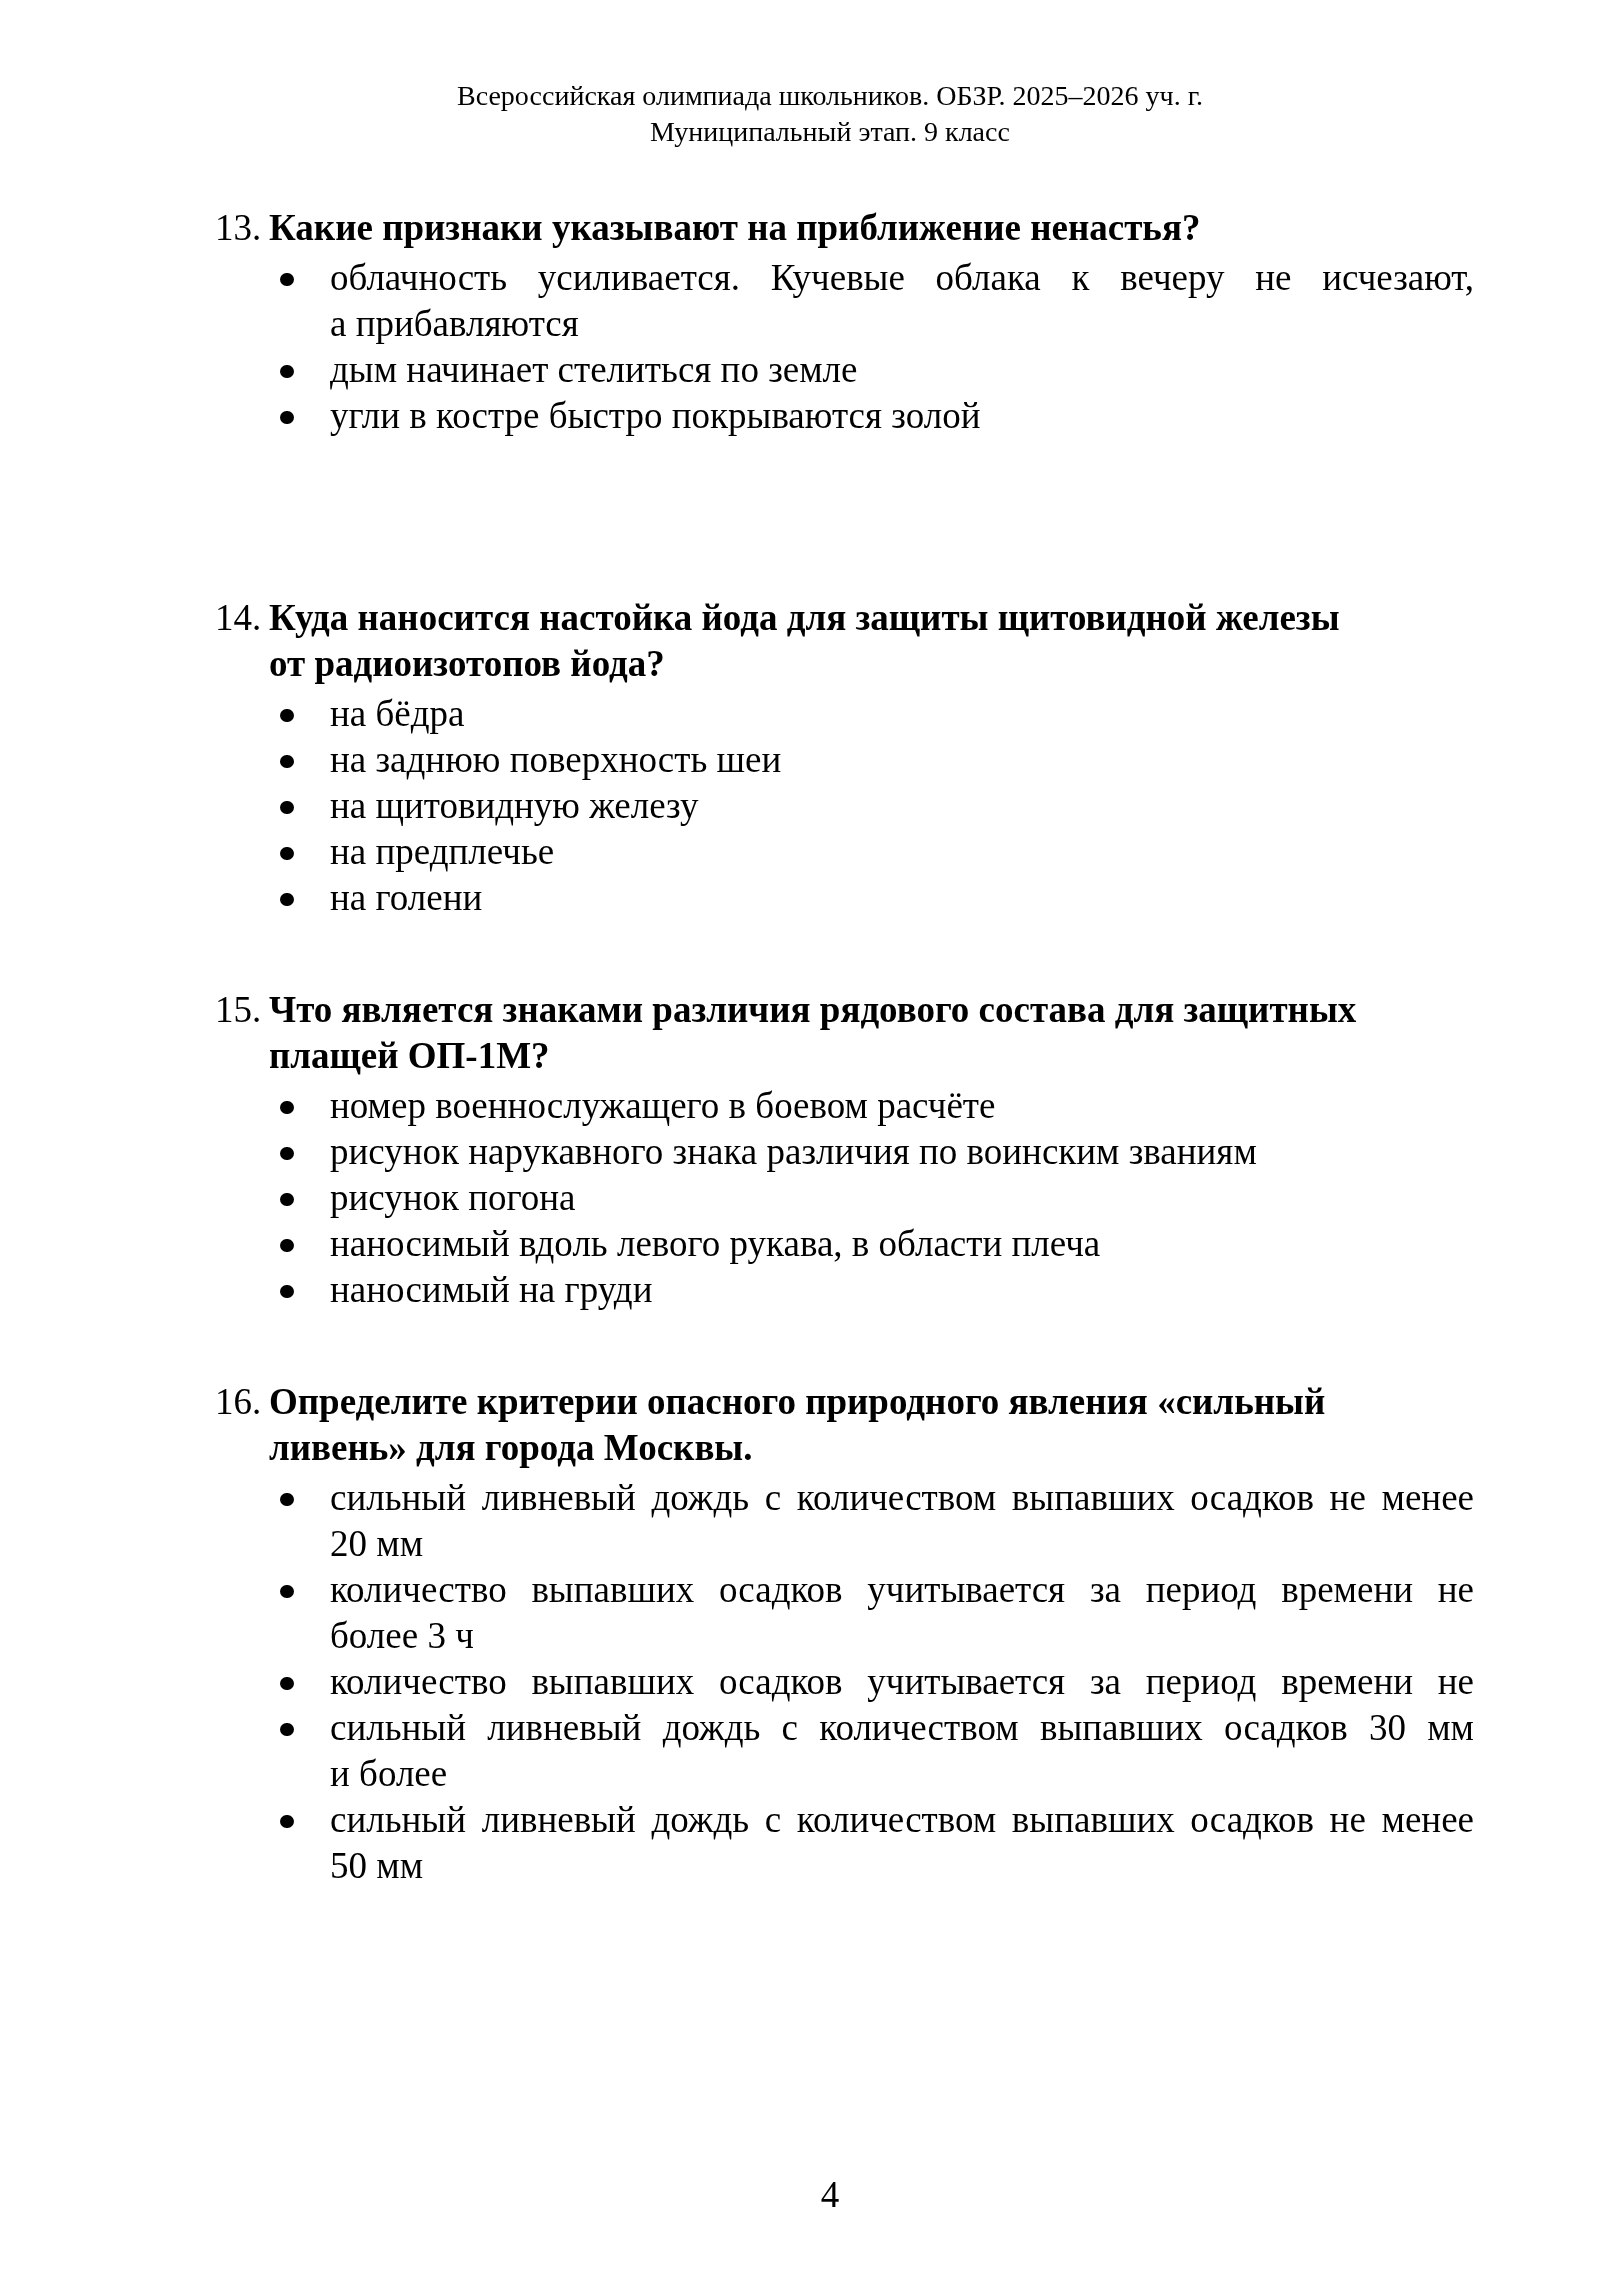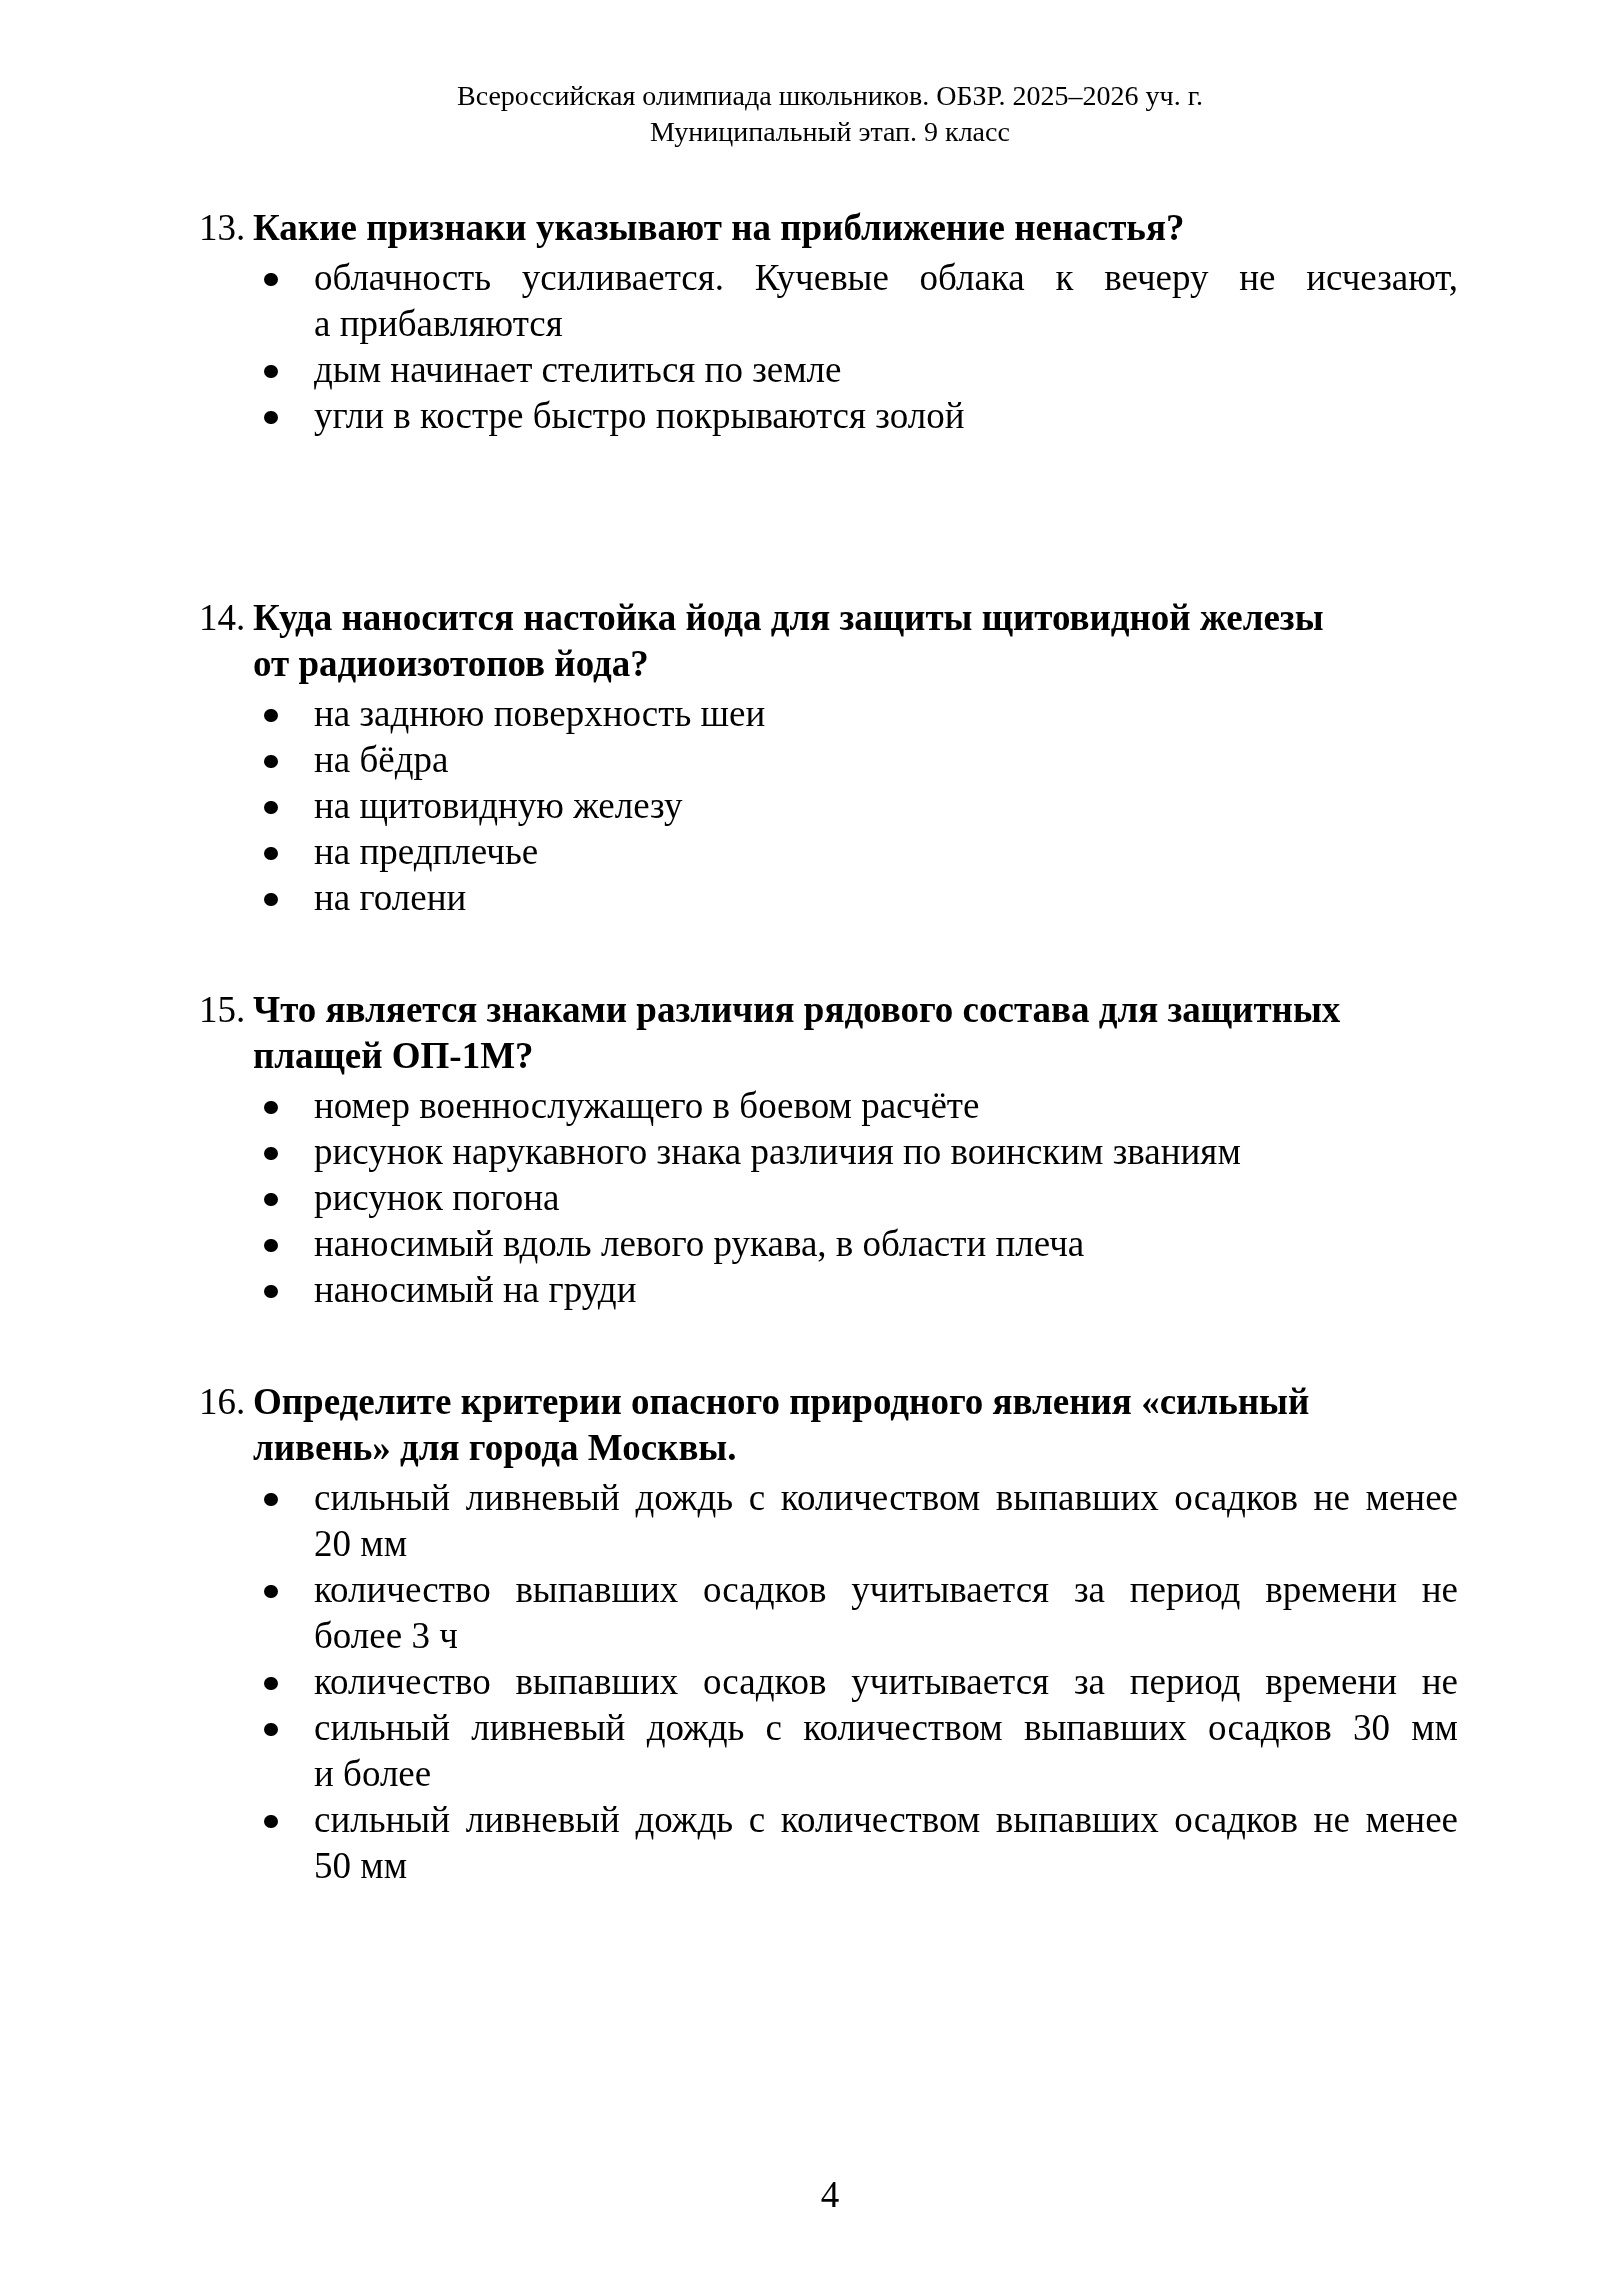--- a/index.html
+++ b/index.html
@@ -6,21 +6,21 @@
   body {
     width: 1621px; height: 2293px; position: relative; overflow: hidden;
     font-family: "Liberation Serif", "DejaVu Serif", serif; color: #000000;
   }
   .page-header {
     position: absolute; left: 196px; top: 78px; width: 1268px;
     text-align: center; font-size: 28px; line-height: 36px;
   }
   .page-header div { white-space: nowrap; }
   .question {
-    position: absolute; left: 0; width: 1326px;
+    position: absolute; left: 16px; width: 1326px;
     font-size: 37px; line-height: 46px;
   }
   .q-title { position: relative; font-weight: bold; }
   .q-number {
     position: absolute; left: 199px; top: 0; font-weight: normal; white-space: nowrap;
   }
   .q-title-line { margin-left: 253px; width: 1201px; white-space: nowrap; }
   .options { margin: 4px; padding: 0; }
   .option { position: relative; }
   .bullet-dot {
@@ -68,25 +68,25 @@
 
 <div class="question" style="top:595px;">
   <div class="q-title">
     <span class="q-number">14.</span>
     <div class="q-title-line">Куда наносится настойка йода для защиты щитовидной железы</div>
     <div class="q-title-line">от радиоизотопов йода?</div>
   </div>
   <div class="options">
     <div class="option">
       <span class="bullet-dot"></span>
-      <div class="opt-line">на заднюю поверхность шеи</div>
+      <div class="opt-line">на бёдра</div>
     </div>
     <div class="option">
       <span class="bullet-dot"></span>
-      <div class="opt-line">на бёдра</div>
+      <div class="opt-line">на заднюю поверхность шеи</div>
     </div>
     <div class="option">
       <span class="bullet-dot"></span>
       <div class="opt-line">на щитовидную железу</div>
     </div>
     <div class="option">
       <span class="bullet-dot"></span>
       <div class="opt-line">на предплечье</div>
     </div>
     <div class="option">

